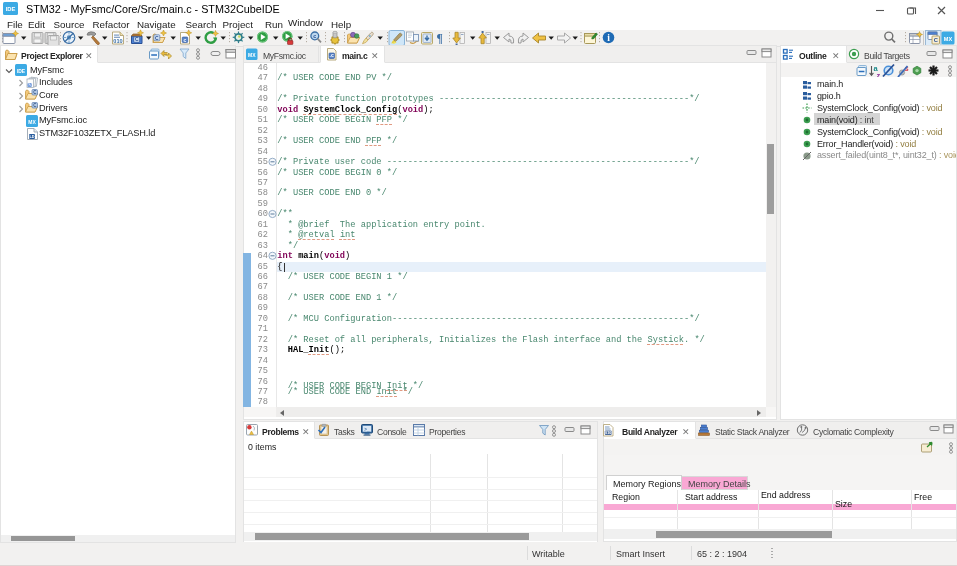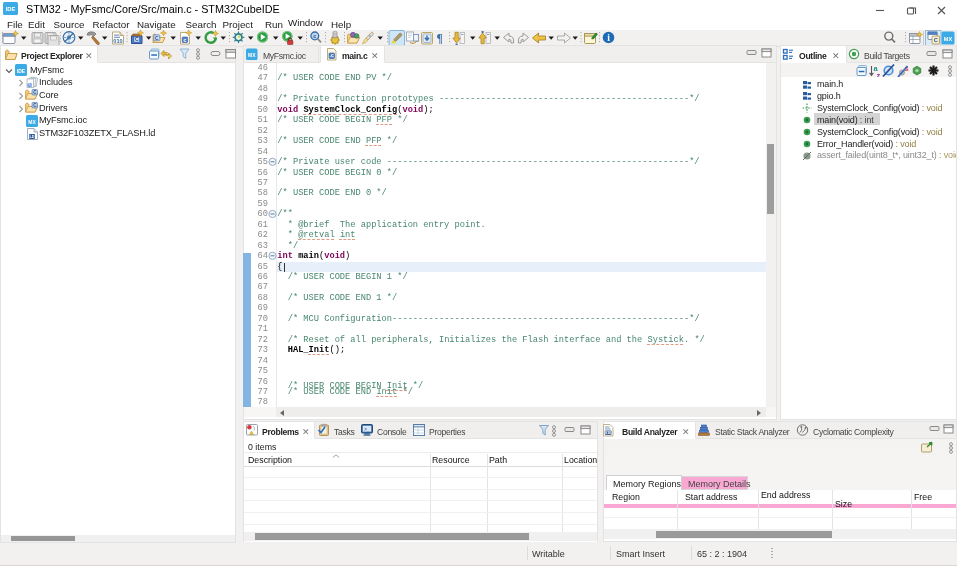--- a/index.html
+++ b/index.html
@@ -625,29 +625,20 @@
         <circle cx="15" cy="2.2" r="1.5"></circle>
         <circle cx="15" cy="6" r="1.5"></circle>
         <circle cx="15" cy="9.8" r="1.5"></circle>
       </g>
     <rect x="26" y="2.5" width="9" height="4" rx="1" fill="#e8e8e8" stroke="#8a8a8a"></rect>
     <rect x="42" y="1" width="9" height="8" fill="#fff" stroke="#8a8a8a"></rect>
       <rect x="42" y="1" width="9" height="2.6" fill="#e8e8e8" stroke="#8a8a8a"></rect>
   </svg>
   <div id="problemsbody" class="abs" style="left:0;top:17px;width:353px;height:103px;background:#fff;font-size:8.8px;overflow:hidden;">
     <div class="abs" style="left:4px;top:3px;color:#222;">0 items</div>
-    <div class="abs" style="left:0;top:13px;width:353px;height:13px;border-top:1px solid #ececec;border-bottom:1px solid #dcdcdc;background:#fff;">
-      <div class="abs" style="left:4px;top:1.5px;color:#111;">Description</div>
-      <svg class="abs" style="left:88px;top:1px" width="8" height="4">
-          <path d="M1 3.5 L4 0.8 L7 3.5" fill="none" stroke="#999" stroke-width="0.9"></path>
-        </svg>
-      <div class="abs" style="left:188px;top:1.5px;color:#111;">Resource</div>
-      <div class="abs" style="left:245px;top:1.5px;color:#111;">Path</div>
-      <div class="abs" style="left:320px;top:1.5px;color:#111;">Location</div>
-    </div>
     <div class="abs" style="left:186px;top:15px;width:1px;height:86px;background:#e4e4e4;"></div>
     <div class="abs" style="left:243px;top:15px;width:1px;height:86px;background:#e4e4e4;"></div>
     <div class="abs" style="left:318px;top:15px;width:1px;height:86px;background:#e4e4e4;"></div>
     <div class="abs" style="left:0;top:38.1px;width:353px;height:1px;background:#f0f0f0;"></div>
     <div class="abs" style="left:0;top:49.7px;width:353px;height:1px;background:#f0f0f0;"></div>
     <div class="abs" style="left:0;top:61.3px;width:353px;height:1px;background:#f0f0f0;"></div>
     <div class="abs" style="left:0;top:72.9px;width:353px;height:1px;background:#f0f0f0;"></div>
     <div class="abs" style="left:0;top:84.5px;width:353px;height:1px;background:#f0f0f0;"></div>
   </div>
   <div class="abs" style="left:0;top:110px;width:353px;height:9px;background:#f0f0f0;">
@@ -679,21 +670,21 @@
       </g>
   </svg>
   <div id="babody" class="abs" style="left:0;top:33px;width:352px;height:84px;background:#fff;overflow:hidden;">
     <div class="abs" style="left:0;top:0;width:352px;height:35px;background:#f5f4f3;"></div>
     <div class="abs" style="left:2px;top:20px;width:76px;height:15px;background:#fff;border:1px solid #d0d0d0;border-bottom:none;box-sizing:border-box;font-size:9px;">
         <span class="abs" style="left:6px;top:2.5px;color:#222;">Memory Regions</span>
       </div>
     <div class="abs" style="left:78px;top:21px;width:66px;height:14px;background:#f9a8d4;border:1px solid #d8d8d8;border-left:none;box-sizing:border-box;font-size:9px;">
         <span class="abs" style="left:6px;top:2px;color:#444;">Memory Details</span>
       </div>
-    <div class="abs" style="left:0;top:35px;width:352px;height:14px;border-bottom:4px solid #f9a8d4;background:#fff;font-size:8.8px;">
+    <div class="abs" style="left:0;top:35px;width:352px;height:14px;border-bottom:6px solid #f9a8d4;background:#fff;font-size:8.8px;">
       <div class="abs" style="left:8px;top:2px;color:#111;">Region</div>
       <div class="abs" style="left:81px;top:2px;color:#111;">Start address</div>
       <div class="abs" style="left:157px;top:0;color:#111;">End address</div>
       <div class="abs" style="left:231px;top:2px;color:#111;margin-top:7px;">Size</div>
       <div class="abs" style="left:310px;top:2px;color:#111;">Free</div>
     </div>
     <div class="abs" style="left:73px;top:35px;width:1px;height:49px;background:#e4e4e4;"></div>
     <div class="abs" style="left:154px;top:35px;width:1px;height:49px;background:#e4e4e4;"></div>
     <div class="abs" style="left:228px;top:35px;width:1px;height:49px;background:#e4e4e4;"></div>
     <div class="abs" style="left:307px;top:35px;width:1px;height:49px;background:#e4e4e4;"></div>

